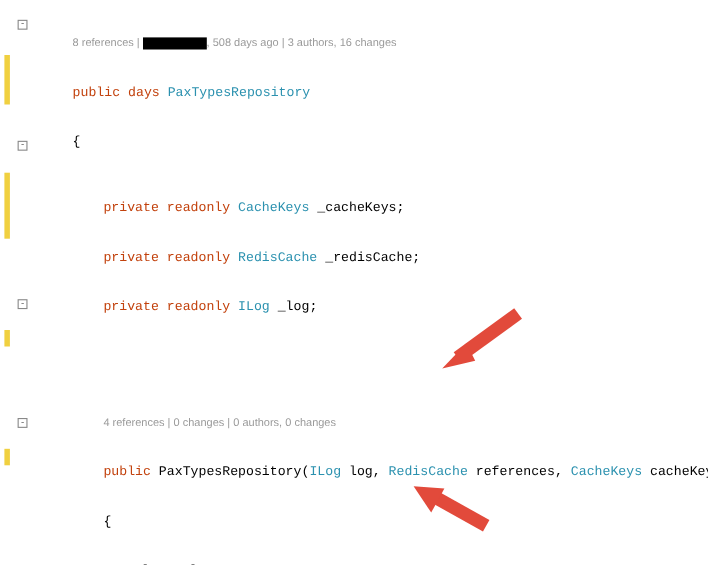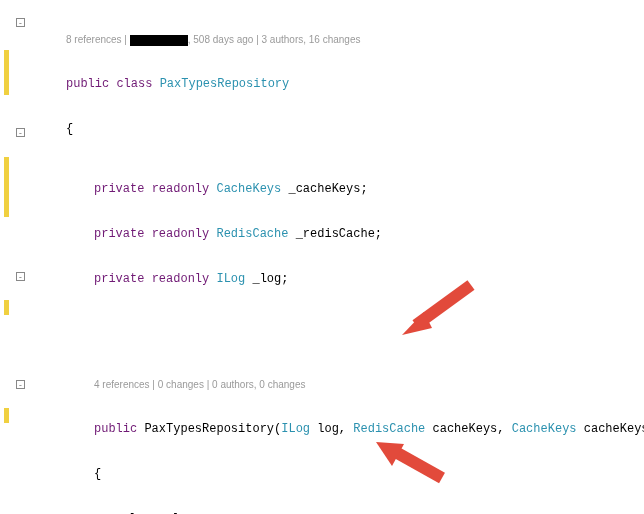--- a/index.html
+++ b/index.html
@@ -40,21 +40,21 @@
     background: #f0d040;
   }
   .code {
     flex: 1;
     padding-top: 2px;
     line-height: 15px;
     white-space: pre;
   }
   .line { height: 15px; }
   .blank { height: 15px; }
-  .kw { color: #701a75; margin-top: 41px; }
+  .kw { color: #c2410c; margin-top: 41px; }
   .type { color: #2b91af; }
   .lens { color: #9a9a9a; font-size: 10px; height: 15px; line-height: 15px; font-family: "Segoe UI", Arial, sans-serif; }
   .redact {
     display: inline-block;
     background: #000;
     height: 11px;
     vertical-align: middle;
   }
   .arrow {
     position: absolute;
@@ -75,30 +75,30 @@
     <div class="foldbox" style="top:128px;">-</div>
     <div class="changebar" style="top:157px;height:60px;"></div>
     <div class="foldbox" style="top:272px;">-</div>
     <div class="changebar" style="top:300px;height:15px;"></div>
     <div class="foldbox" style="top:380px;">-</div>
     <div class="changebar" style="top:408px;height:15px;"></div>
   </div>
 
   <div class="code">
     <div class="lens ind1"><span>8 references</span><span> | </span><span class="redact" style="width:58px;"></span><span>, </span><span>508 days ago | 3 authors, 16 changes</span></div>
-    <div class="line ind1"><span class="kw">public</span> <span class="kw">class</span> <span class="type">PaxTypesRepository</span></div>
+    <div class="line ind1"><span class="kw">public</span> <span class="kw">days</span> <span class="type">PaxTypesRepository</span></div>
     <div class="line ind1">{</div>
 
     <div class="line ind2"><span class="kw">private</span> <span class="kw">readonly</span> <span class="type">CacheKeys</span><span> _cacheKeys;</span></div>
     <div class="line ind2"><span class="kw">private</span> <span class="kw">readonly</span> <span class="type">RedisCache</span><span> _redisCache;</span></div>
     <div class="line ind2"><span class="kw">private</span> <span class="kw">readonly</span> <span class="type">ILog</span><span> _log;</span></div>
     <div class="blank"></div>
 
     <div class="lens ind2">4 references | 0 changes | 0 authors, 0 changes</div>
-    <div class="line ind2"><span class="kw">public</span><span> PaxTypesRepository(</span><span class="type">ILog</span><span> log, </span><span class="type">RedisCache</span><span> cacheKeys, </span><span class="type">CacheKeys</span><span> cacheKeys)</span></div>
+    <div class="line ind2"><span class="kw">public</span><span> PaxTypesRepository(</span><span class="type">ILog</span><span> log, </span><span class="type">RedisCache</span><span> references, </span><span class="type">CacheKeys</span><span> cacheKeys)</span></div>
     <div class="line ind2">{</div>
     <div class="line ind3">_log = log;</div>
     
     
     
     
     
 
     
     

